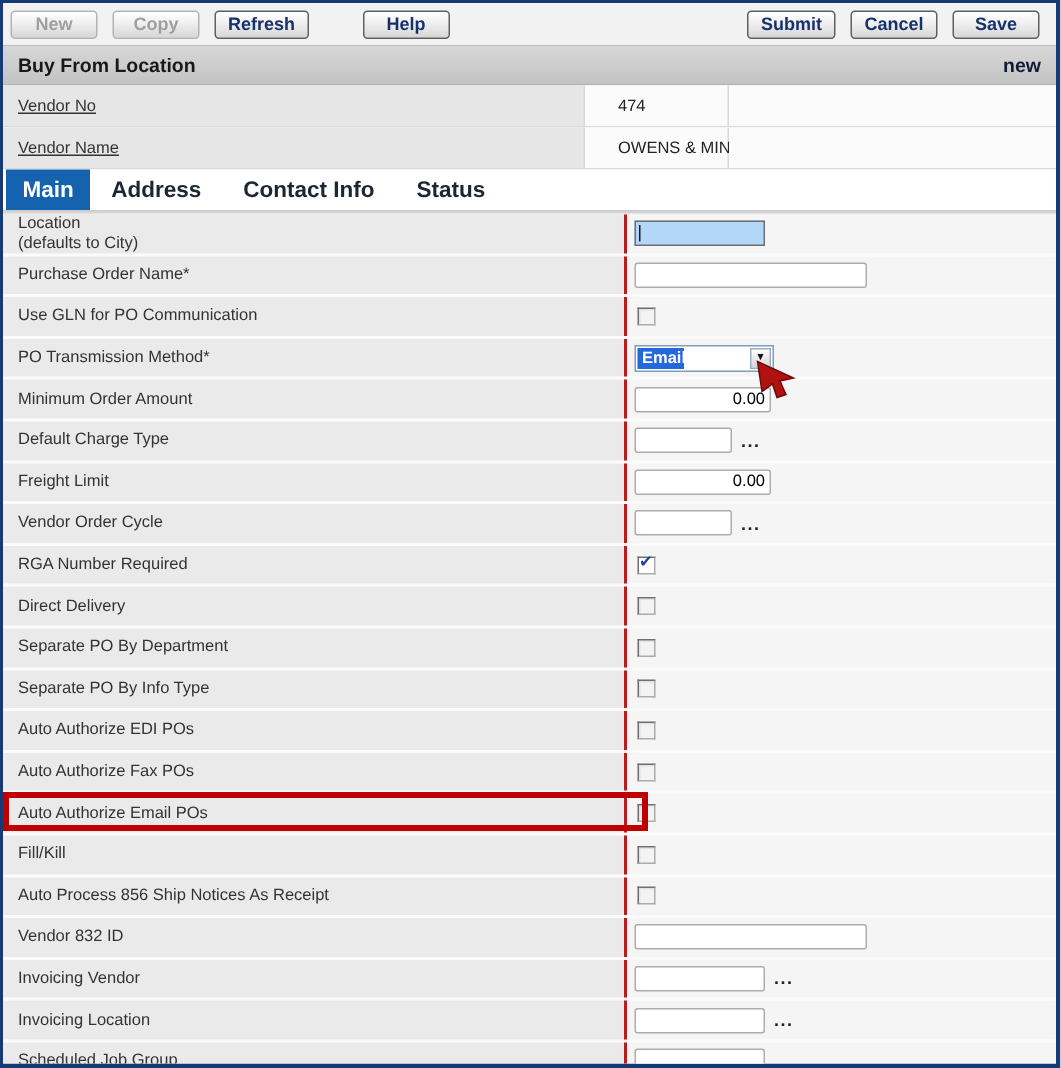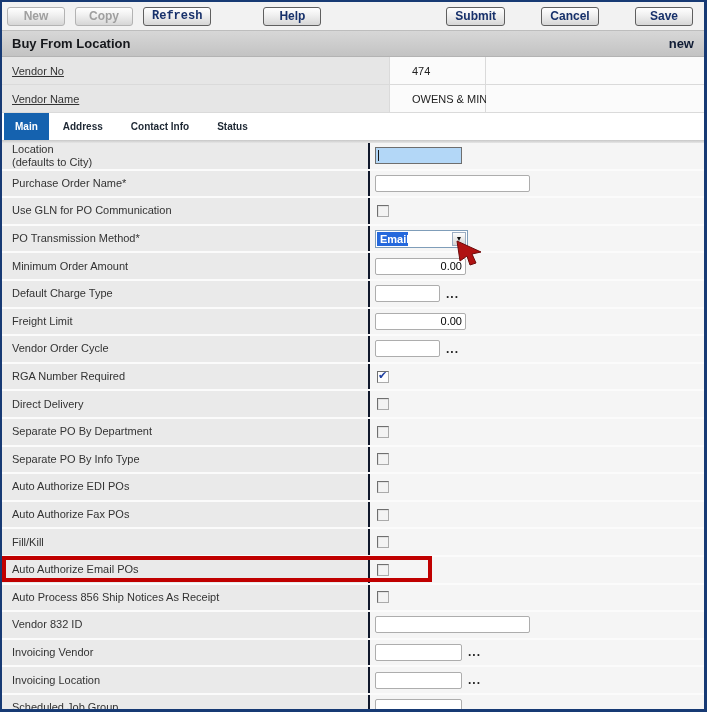--- a/index.html
+++ b/index.html
@@ -10,30 +10,30 @@
     position:relative; width:707px; height:712px;
     border:2px solid #173a74; border-right-width:3px; border-bottom-width:3px;
     overflow:hidden; background:#fff;
   }
 
   
   .toolbar {
     height:28px; background:#f2f2f2; display:flex; align-items:center;
   }
   .tb-left { display:flex; align-items:center; margin-left:5px; }
-  .tb-right { display:flex; align-items:center; margin-left:auto; margin-right:11px;gap:26px; }
+  .tb-right { display:flex; align-items:center; margin-left:auto; margin-right:11px; }
   .tbtn {
     height:19px; min-width:58px; padding:0 8px; margin-right:10px;
     font-family:inherit; font-size:12px; font-weight:600; color:#17316b;
     border:1px solid #5f5f5f; border-radius:3px;
     background:linear-gradient(180deg,#ffffff 0%,#efefef 45%,#d6d6d6 100%);
     cursor:pointer;
   }
   .tb-right .tbtn { margin-right:0; margin-left:10px; }
-  .tbtn.gap { margin-right:52px;font-family:Liberation Mono, monospace; }
+  .tbtn.gap { margin-right:36px; }
   .tbtn.disabled { color:#9f9f9f; border-color:#b3b3b3; }
 
   
   .titlebar {
     height:27px; display:flex; align-items:center;
     background:linear-gradient(180deg,#d7d7d7,#c3c3c3);
     border-top:1px solid #bdbdbd; border-bottom:1px solid #b3b3b3;
   }
   .titlebar .title { font-size:13px; font-weight:bold; color:#16181c; padding-left:10px; }
   .titlebar .mode  { margin-left:auto; padding-right:10px; font-size:13px; font-weight:bold; color:#101c35; }
@@ -41,28 +41,28 @@
   
   .vrow { display:flex; height:28px; border-bottom:1px solid #dadada; background:#fbfbfb; }
   .vlbl { width:388px; background:#e6e6e6; border-right:1px solid #dadada;
           display:flex; align-items:center; padding-left:10px; font-size:11px; color:#333;text-decoration:underline; }
   .vval { width:96px; background:#fbfbfb; border-right:1px solid #dadada;
           display:flex; align-items:center; padding-left:22px; font-size:11px; color:#222; white-space:nowrap; }
   .vrest { flex:1; background:#fbfbfb; }
 
   
   .tabs { height:27px; background:#fff; display:flex; align-items:stretch; padding-left:2px; }
-  .tab { font-size:10px; font-weight:bold; color:#1d2733; display:flex; align-items:center;
+  .tab { font-size:15px; font-weight:bold; color:#1d2733; display:flex; align-items:center;
          padding:0 14px; cursor:pointer; }
   .tab.active { background:#1562af; color:#fff; padding:0 11px; }
   .tabline { height:3px; background:linear-gradient(180deg,#c7c7c7,#e6e6e6); }
 
   
   .frow { display:flex; height:27.6px; border-bottom:2px solid #fbfbfb; position:relative; }
-  .lbl  { width:368px; background:#eaeaea; border-right:2px solid #0f172a;
+  .lbl  { width:416px; background:#eaeaea; border-right:2px solid #b91c1c;
           display:flex; flex-direction:column; justify-content:center;
           padding-left:10px; font-size:11px; line-height:13px; color:#333; }
   .val  { flex:1; background:#f5f5f5; display:flex; align-items:center; padding-left:5px; position:relative; }
 
   .inp { height:17px; border:1px solid #adadad; border-radius:2px; background:#fff;
          font-family:inherit; font-size:11px; padding:0 3px; color:#000; }
   .w-lg  { width:155px; }
   .w-sm  { width:65px; }
   .w-md  { width:87px; }
   .num   { width:91px; text-align:right; }
@@ -259,37 +259,37 @@
       <div class="frow">
         <div class="lbl">
           <span>Auto Authorize Fax POs</span>
         </div>
         <div class="val">
           <div class="cb"></div>
         </div>
       </div>
       <div class="frow">
         <div class="lbl">
+          <span>Auto Authorize Email POs</span>
+        </div>
+        <div class="val">
+          <div class="cb"></div>
+        </div>
+        <div class="redframe"></div>
+      </div>
+      <div class="frow">
+        <div class="lbl">
           <span>Fill/Kill</span>
         </div>
         <div class="val">
           <div class="cb"></div>
         </div>
       </div>
       <div class="frow">
         <div class="lbl">
-          <span>Auto Authorize Email POs</span>
-        </div>
-        <div class="val">
-          <div class="cb"></div>
-        </div>
-        <div class="redframe"></div>
-      </div>
-      <div class="frow">
-        <div class="lbl">
           <span>Auto Process 856 Ship Notices As Receipt</span>
         </div>
         <div class="val">
           <div class="cb"></div>
         </div>
       </div>
       <div class="frow">
         <div class="lbl">
           <span>Vendor 832 ID</span>
         </div>

